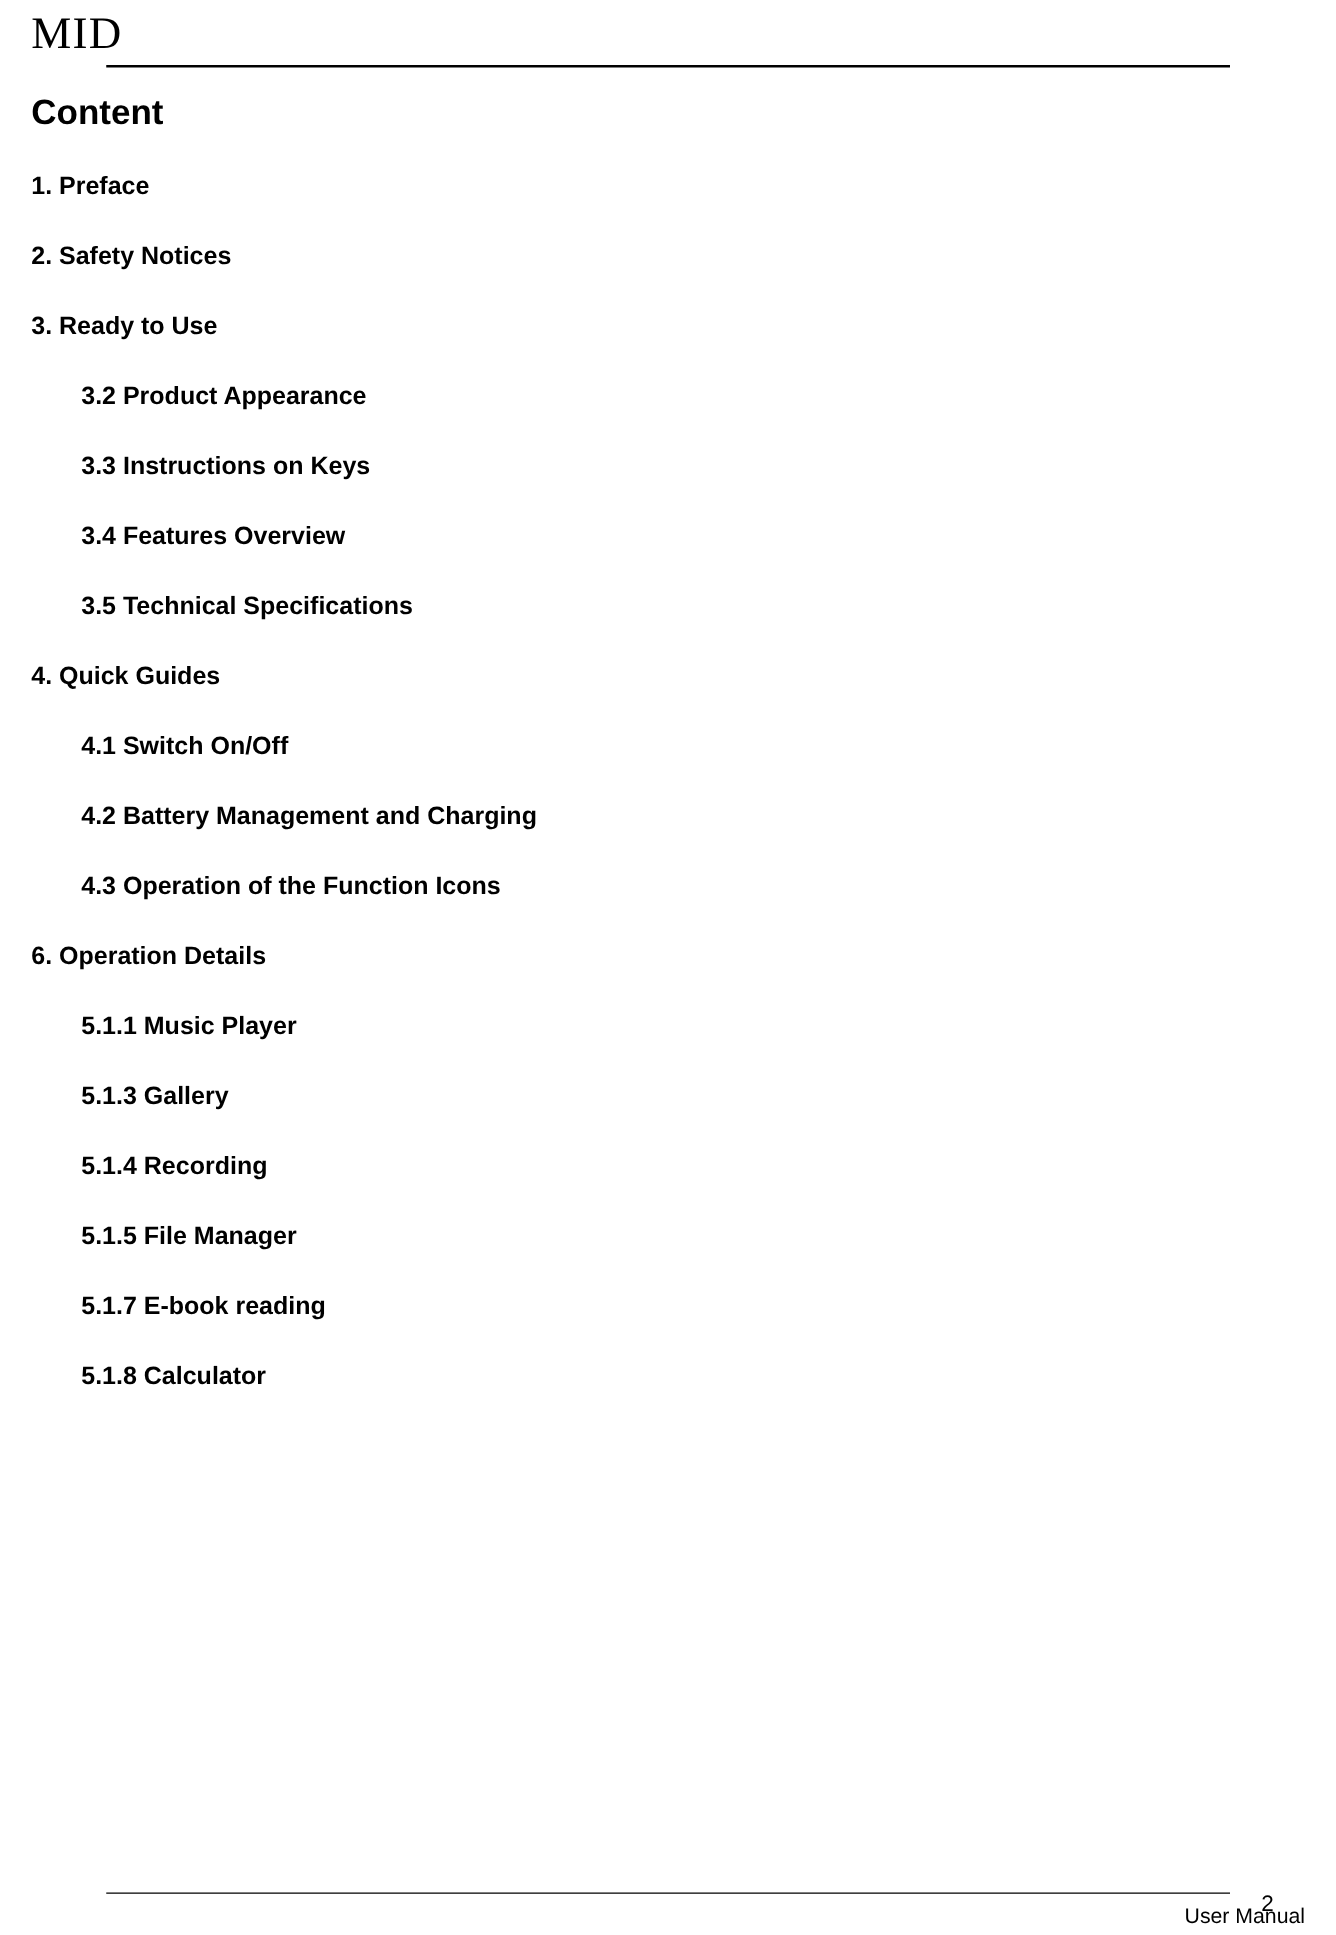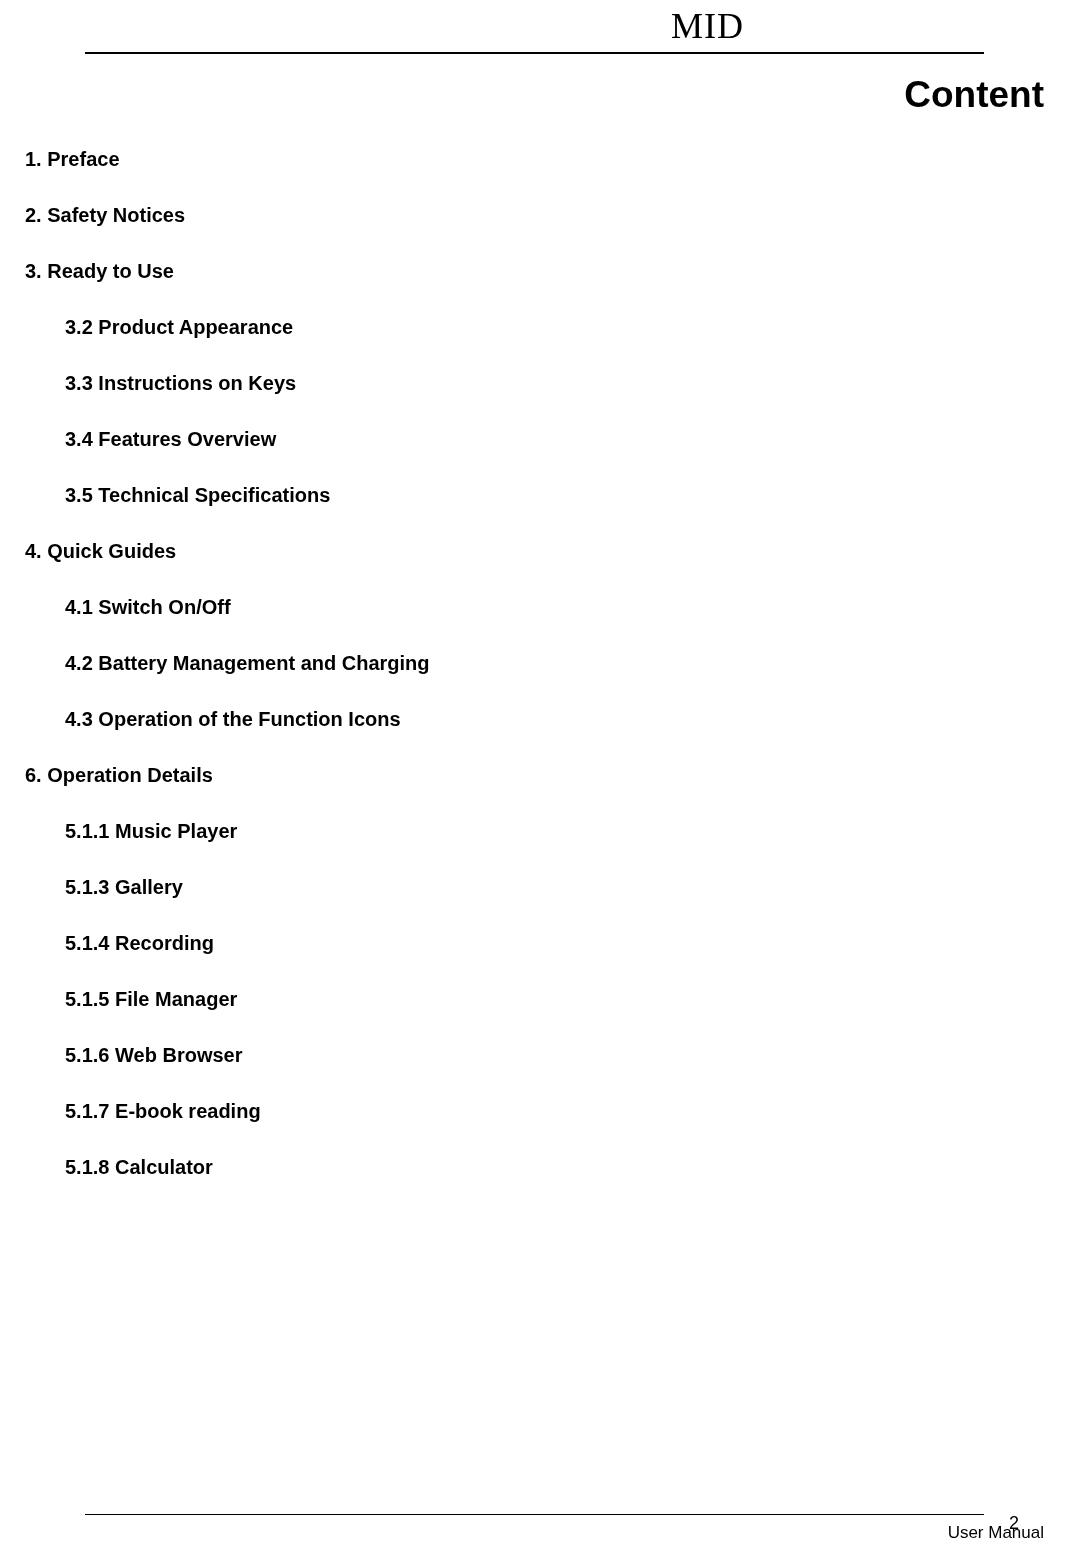--- a/index.html
+++ b/index.html
@@ -14,33 +14,32 @@
       font-family: Arial, Helvetica, sans-serif;
       color: #000;
       position: relative;
     }
     .page {
       padding: 0 25px;
     }
     .header-brand {
       font-family: "Times New Roman", Times, serif;
       font-size: 36px;
-      text-align: right;
       padding-right: 300px;
       padding-top: 5px;
       letter-spacing: 1px;
     }
     .header-rule {
       border: none;
       border-top: 2px solid #000;
       margin: 5px 60px 0 60px;
     }
     .content-title {
-      text-align: right;
-      font-size: 37px;
+      text-align: left;
+      font-size: 28px;
       font-weight: bold;
       margin-top: 20px;
       margin-bottom: 30px;
     }
     .toc-entry {
       font-size: 20px;
       font-weight: bold;
       margin-bottom: 30px;
       line-height: 1.3;
     }
@@ -95,21 +94,20 @@
     <div class="toc-entry level-1">3.5 Technical Specifications</div>
     <div class="toc-entry level-0">4. Quick Guides</div>
     <div class="toc-entry level-1">4.1 Switch On/Off</div>
     <div class="toc-entry level-1">4.2 Battery Management and Charging</div>
     <div class="toc-entry level-1">4.3 Operation of the Function Icons</div>
     <div class="toc-entry level-0">6. Operation Details</div>
     <div class="toc-entry level-1">5.1.1 Music Player</div>
     <div class="toc-entry level-1">5.1.3 Gallery</div>
     <div class="toc-entry level-1">5.1.4 Recording</div>
     <div class="toc-entry level-1">5.1.5 File Manager</div>
-    <div class="toc-entry level-1">5.1.6 Web Browser</div>
     <div class="toc-entry level-1">5.1.7 E-book reading</div>
     <div class="toc-entry level-1">5.1.8 Calculator</div>
   </div>
 </div>
 
 <div class="footer">
   <hr class="footer-rule">
   <div class="footer-wrap">
     <div class="footer-label">User Manual</div>
     <div class="page-number">2</div>

